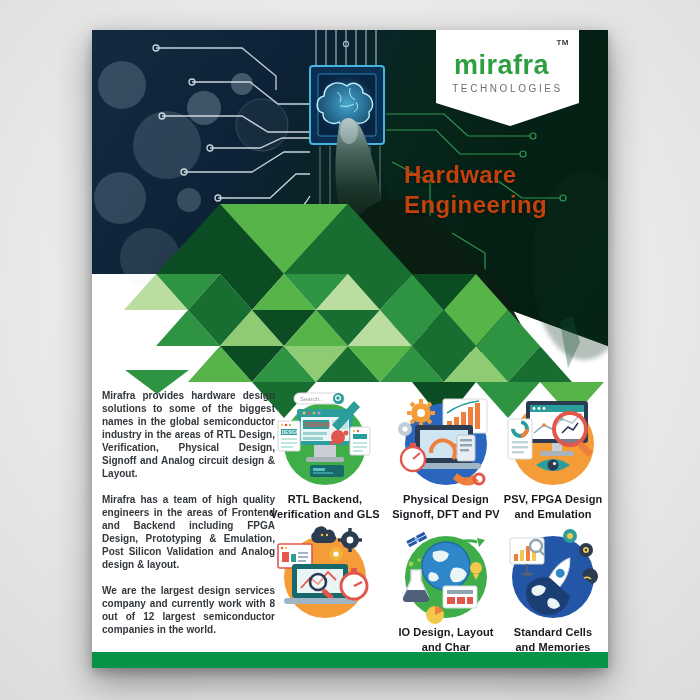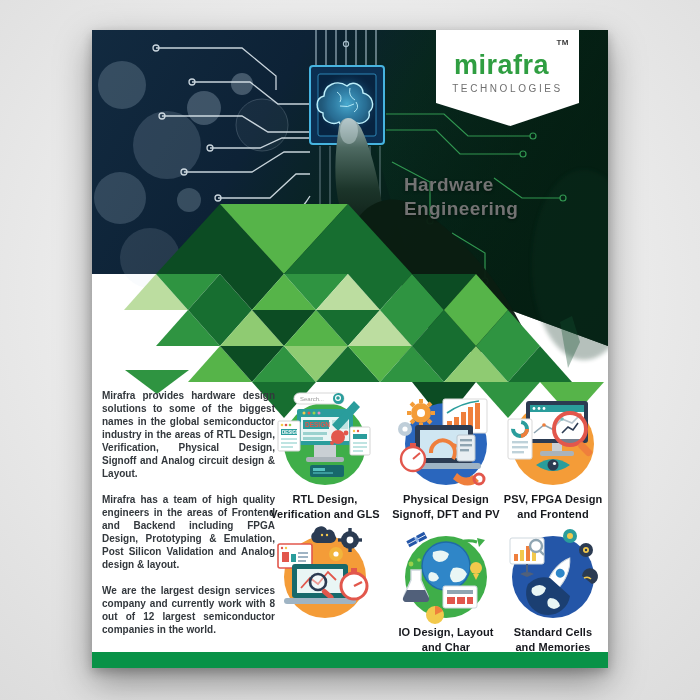--- a/index.html
+++ b/index.html
@@ -28,22 +28,22 @@
     font-size:27px;font-weight:bold;letter-spacing:.5px;color:#2f9e41;line-height:1;
   }
   .logo-tm{
     position:absolute;right:10px;top:8px;font-size:8px;font-weight:bold;color:#3a3a3a;letter-spacing:.5px;text-align:center;
   }
   .logo-sub{
     position:absolute;left:0;right:0;top:53px;
     font-size:10px;color:#6f6f6f;letter-spacing:2.6px;font-weight:normal;
   }
   .hero-title{
-    position:absolute;left:312px;top:143px;z-index:5;
-    color:#737373;font-size:19px;font-weight:bold;line-height:1.26;letter-spacing:.4px;
+    position:absolute;left:312px;top:130px;z-index:5;
+    color:#c2410c;font-size:24px;font-weight:bold;line-height:1.26;letter-spacing:.4px;
     text-shadow:0 1px 3px rgba(0,0,0,.45);
   }
   .about{
     position:absolute;left:10px;top:352px;width:173px;z-index:4;
     color:#33383d;font-size:10px;line-height:1.3;font-weight:bold;text-align:justify;
   }
   .about p{margin:7px 0 13px 0;}
   .service{
     position:absolute;width:130px;text-align:center;z-index:4;
   }
@@ -278,21 +278,21 @@
         <rect x="83" y="43" width="14" height="5" fill="#2a9d9c"></rect>
         <rect x="83" y="51" width="14" height="2" fill="#bfe4e2"></rect>
           <rect x="83" y="55" width="14" height="2" fill="#bfe4e2"></rect>
           <rect x="83" y="59" width="10" height="2" fill="#bfe4e2"></rect>
         <rect x="40" y="74" width="34" height="12" rx="2" fill="#17696b"></rect>
         <rect x="43" y="77" width="12" height="3" fill="#56c2c0"></rect>
           <rect x="43" y="81" width="20" height="2" fill="#3a9b9d"></rect>
       </svg>
     </div>
     <div class="caption">
-      <div>RTL Design,</div>
+      <div>RTL Backend,</div>
       <div>Verification and GLS</div>
     </div>
   </div>
 
   <div class="service" style="left:289px;top:373px;">
     <div class="circle" style="background: rgb(42, 102, 189);">
       <svg width="110" height="106" viewBox="0 0 110 106">
         <circle cx="30" cy="22" r="10" fill="#f49c38"></circle>
           <circle cx="30" cy="22" r="4" fill="#fff"></circle>
         <g stroke="#f49c38" stroke-width="4">
@@ -360,21 +360,21 @@
         <circle cx="72" cy="38" r="16" fill="rgba(255,255,255,.35)" stroke="#e2574c" stroke-width="4"></circle>
         <polyline points="64,42 70,36 75,39 80,32" stroke="#2b3b52" stroke-width="1.6" fill="none"></polyline>
         <rect x="84" y="50" width="16" height="7" rx="3" transform="rotate(45 84 50)" fill="#ef7f3c"></rect>
         <path d="M38,74 q17,-12 34,0 q-17,12 -34,0 z" fill="#2a9d9c"></path>
         <circle cx="55" cy="74" r="5.5" fill="#2b3b52"></circle>
           <circle cx="56.5" cy="72.5" r="1.6" fill="#fff"></circle>
       </svg>
     </div>
     <div class="caption">
       <div>PSV, FPGA Design</div>
-      <div>and Frontend</div>
+      <div>and Emulation</div>
     </div>
   </div>
 
   <div class="service" style="left:168px;top:506px;">
     <div class="circle" style="background: rgb(244, 156, 56);">
       <svg width="110" height="106" viewBox="0 0 110 106">
         <path d="M44,8 a7,7 0 0 1 13,-2 a6,6 0 0 1 8,5 a5,5 0 0 1 -4,8 l-14,0 a6,6 0 0 1 -3,-11 z" fill="#2b3b52"></path>
         <circle cx="52" cy="11" r="1.2" fill="#f2c94c"></circle>
           <circle cx="57" cy="11" r="1.2" fill="#f2c94c"></circle>
         <circle cx="80" cy="16" r="9" fill="#2b3b52"></circle>

